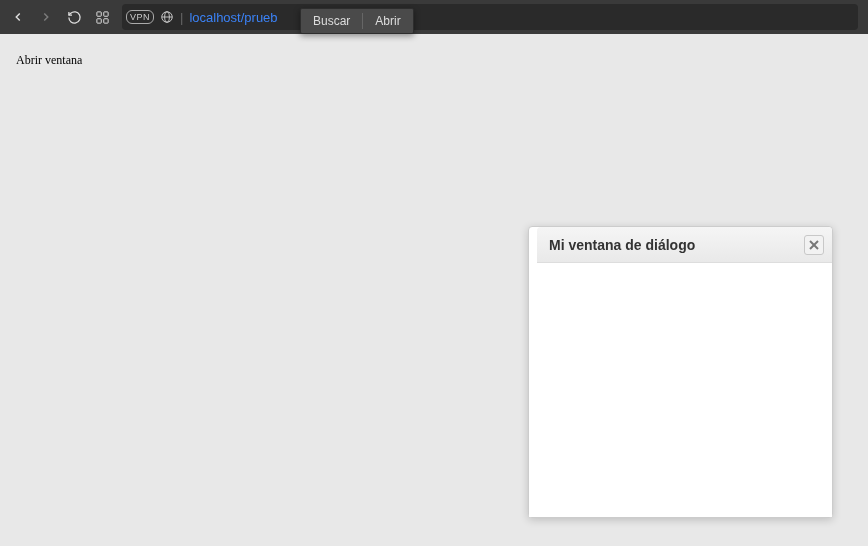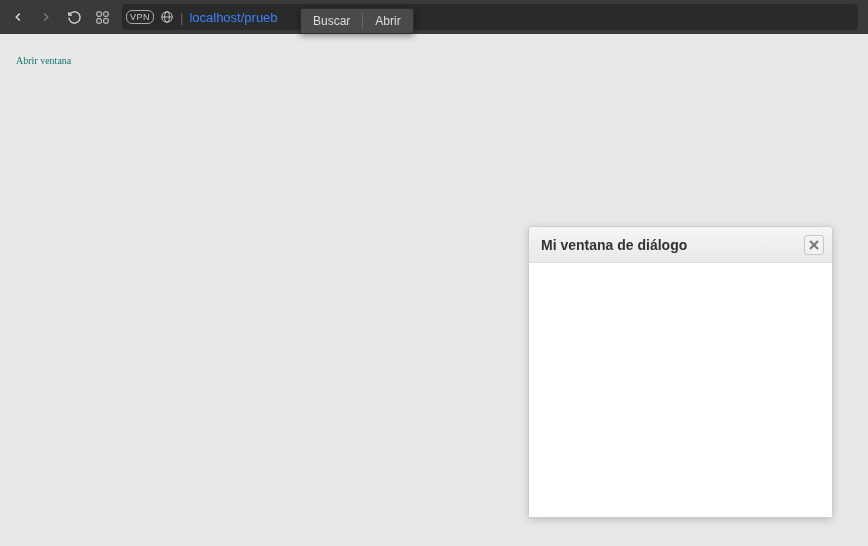--- a/index.html
+++ b/index.html
@@ -90,22 +90,22 @@
 
     
     .page {
       background: #e8e8e8;
       height: calc(546px - 34px);
       position: relative;
       padding: 16px;
     }
     .open-link {
       font-family: "Times New Roman", serif;
-      font-size: 10px;
-      color: #0f766e;
+      font-size: 12px;
+      color: #000000;
       cursor: pointer;
     }
 
     
     .dialog {
       position: absolute;
       top: 192px;
       left: 528px;
       width: 305px;
       height: 292px;
@@ -118,20 +118,21 @@
     }
     .dialog-titlebar {
       background: linear-gradient(#f5f5f5, #e9e9e9);
       border-bottom: 1px solid #ddd;
       border-radius: 4px 4px 0 0;
       height: 36px;
       display: flex;
       align-items: center;
       justify-content: space-between;
       padding: 0 8px 0 12px;
+      margin-left: 8px;
     }
     .dialog-title {
       font-size: 14px;
       font-weight: bold;
       color: #333;
       font-family: Arial, sans-serif;
     }
     .dialog-close {
       width: 20px;
       height: 20px;

